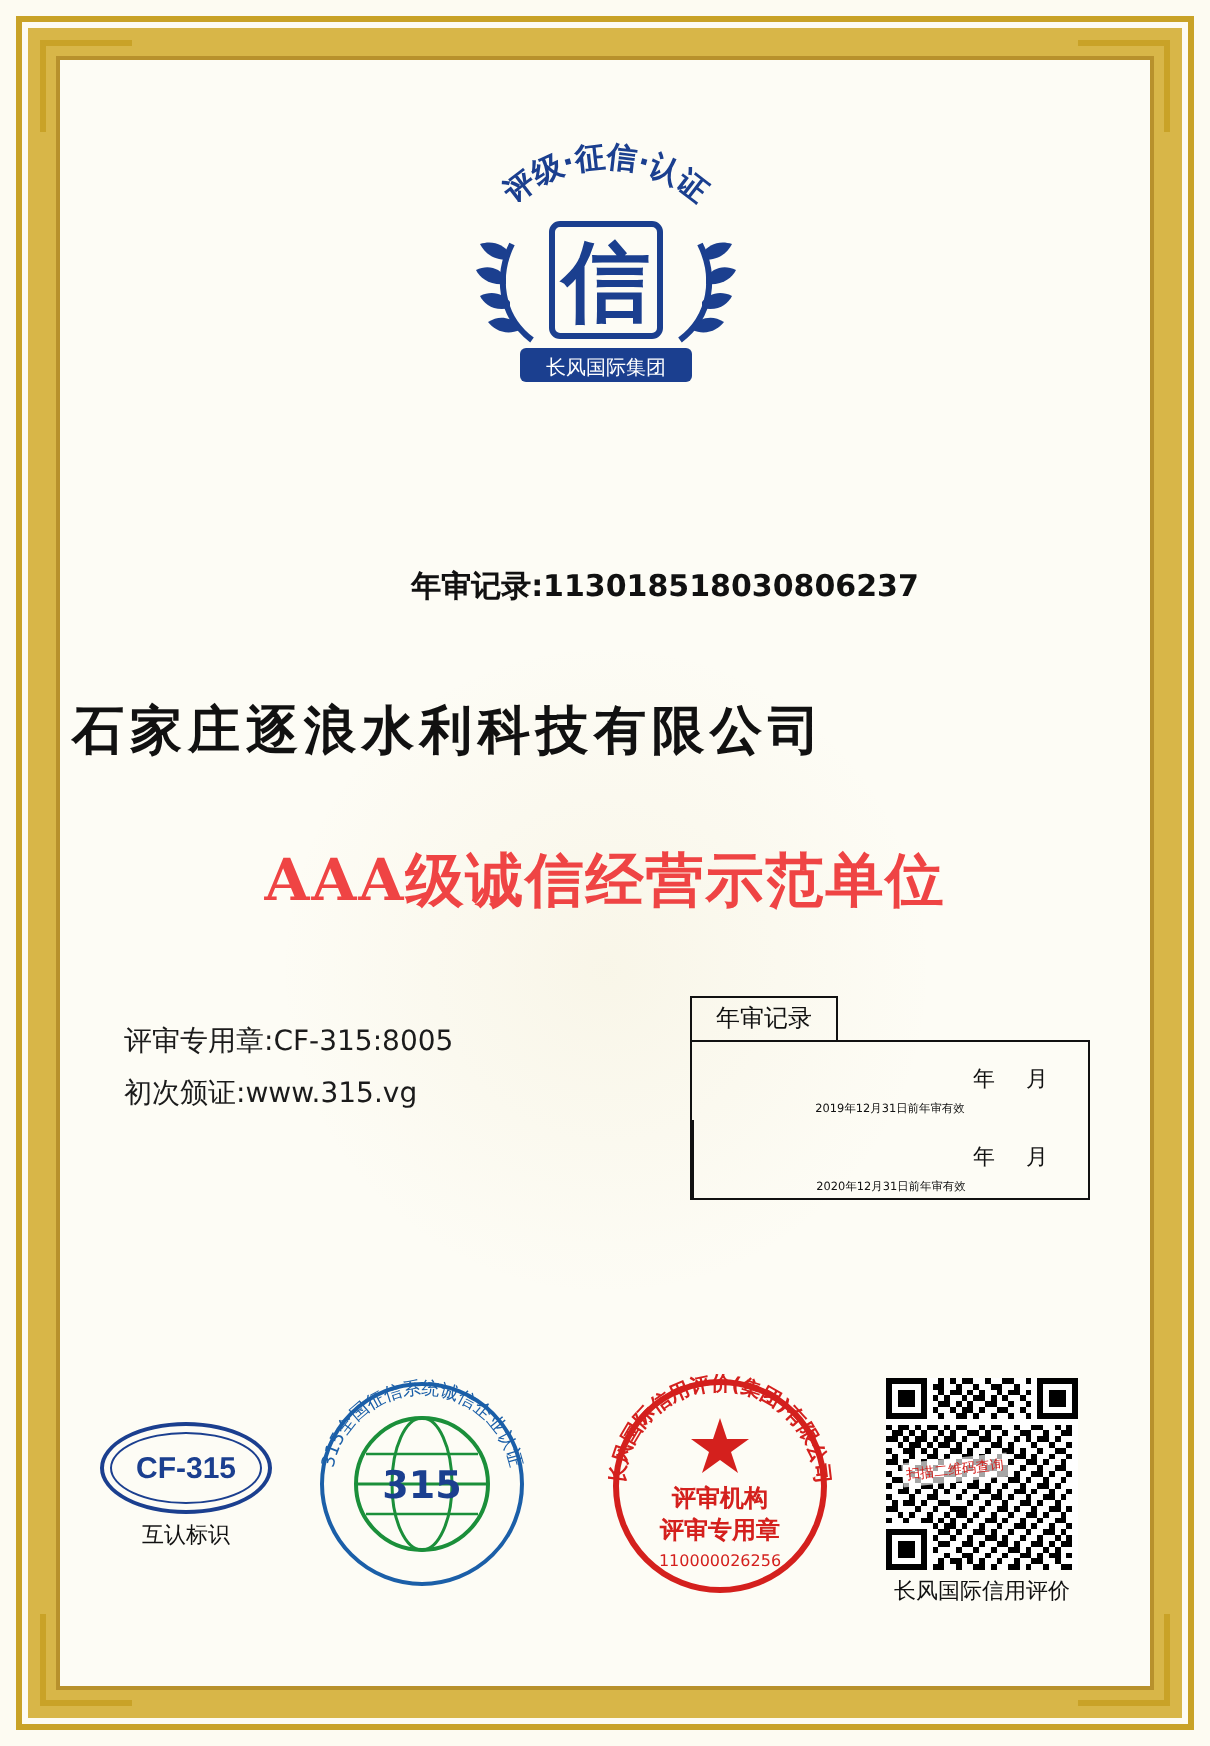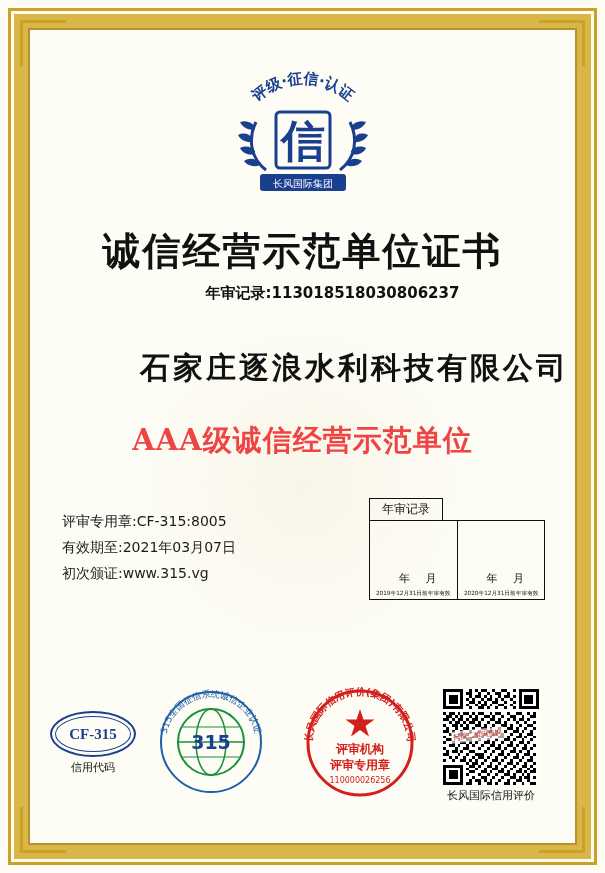--- a/index.html
+++ b/index.html
@@ -77,23 +77,23 @@
     text-align:center;
     font-family:"DejaVu Sans", sans-serif;
     font-size:15px;
     font-weight:bold;
     color:#111111;
     padding-left:60px;
     box-sizing:border-box;
   }
   .company{
     position:absolute;top:312px;left:0;right:0;
-    text-align:right;
+    text-align:left;
     font-family:"DejaVu Sans", sans-serif;
-    font-size:30px;
+    font-size:26px;
     font-weight:bold;
     color:#111111;
     letter-spacing:3px;
   }
   .award{
     position:absolute;top:385px;left:0;right:0;
     text-align:center;
     font-family:"DejaVu Serif", serif;
     font-size:29px;
     font-weight:bold;
@@ -107,38 +107,39 @@
     font-family:"DejaVu Sans", sans-serif;
     font-size:14px;
     color:#1b1b1b;
     line-height:26px;
   }
   .details div{white-space:nowrap;}
 
   
   .review-box{
     position:absolute;right:24px;top:462px;
-    width:176px;
+    width:200px;
     margin-left:39px;
   }
   .review-title{
     font-family:"DejaVu Sans", sans-serif;
     font-size:12px;
     color:#111;
     border:1px solid #111;
     border-bottom:none;
     width:74px;
     text-align:center;
     padding:2px 0;
     box-sizing:border-box;
   }
   .review-table{
     border:1px solid #111;
     height:78px;
     display:flex;
+    flex-direction:column;
   }
   .review-cell{
     flex:1;
     position:relative;
     box-sizing:border-box;
   }
   .review-cell + .review-cell{border-left:1px solid #111;}
   .review-cell .ym{
     position:absolute;bottom:13px;right:14px;
     font-size:11px;font-family:"DejaVu Sans", sans-serif;color:#111;
@@ -168,21 +169,21 @@
     border:2px solid #1b3f8f;
     display:flex;align-items:center;justify-content:center;
     box-sizing:border-box;
     position:relative;
   }
   .cf-oval:after{
     content:"";position:absolute;left:3px;top:3px;right:3px;bottom:3px;
     border:1px solid #1b3f8f;border-radius:50%;
   }
   .cf-text{
-    font-family:Liberation Serif, serif;
+    font-family:Liberation Sans, sans-serif;
     font-size:15px;font-weight:bold;color:#1b3f8f;
     position:relative;z-index:1;
   }
 
   
   .globe-seal{left:122px;top:6px;width:106px;}
   
   .red-seal{left:268px;top:4px;width:112px;}
   
   .qr-seal{right:18px;top:6px;width:120px;}
@@ -245,28 +246,26 @@
         <path d="M128 105 C135 108 141 105 144 101 C138 97 132 99 128 103 Z" fill="#1b3f8f"></path>
 
         <rect x="58" y="52" width="54" height="56" rx="4" fill="none" stroke="#1b3f8f" stroke-width="3"></rect>
         <text x="85" y="96" text-anchor="middle" font-family="DejaVu Sans, sans-serif" font-size="44" font-weight="bold" fill="#1b3f8f">信</text>
 
         <rect x="42" y="114" width="86" height="17" rx="3" fill="#1b3f8f"></rect>
         <text x="85" y="127" text-anchor="middle" font-family="DejaVu Sans, sans-serif" font-size="10" fill="#ffffff">长风国际集团</text>
       </svg>
     </div>
 
-    <div class="main-title">诚信经营示范单位证书</div>
     <div class="credit-code">年审记录:113018518030806237</div>
     <div class="company">石家庄逐浪水利科技有限公司</div>
     <div class="award">AAA级诚信经营示范单位</div>
 
     <div class="details">
       <div>评审专用章:CF-315:8005</div>
-      <div>有效期至:2021年03月07日</div>
       <div>初次颁证:www.315.vg</div>
     </div>
 
     <div class="review-box">
       <div class="review-title">年审记录</div>
       <div class="review-table">
         <div class="review-cell">
           <span class="ym">年 月</span>
           <span class="note">2019年12月31日前年审有效</span>
         </div>
@@ -276,21 +275,21 @@
         </div>
       </div>
     </div>
 
     <div class="seals">
 
       <div class="seal cf-seal">
         <div class="cf-oval">
           <span class="cf-text">CF-315</span>
         </div>
-        <div class="seal-caption">信用代码</div>
+        <div class="seal-caption">互认标识</div>
       </div>
 
       <div class="seal globe-seal">
         <svg width="106" height="106" viewBox="0 0 106 106">
           <defs>
             <path id="globecircle" d="M 53 98 A 45 45 0 1 1 53 8 A 45 45 0 1 1 53 98" fill="none"></path>
           </defs>
           <circle cx="53" cy="53" r="50" fill="none" stroke="#1b5fa8" stroke-width="2"></circle>
           <circle cx="53" cy="53" r="33" fill="none" stroke="#1b8f3a" stroke-width="2"></circle>
           <ellipse cx="53" cy="53" rx="15" ry="33" fill="none" stroke="#1b8f3a" stroke-width="1.5"></ellipse>

